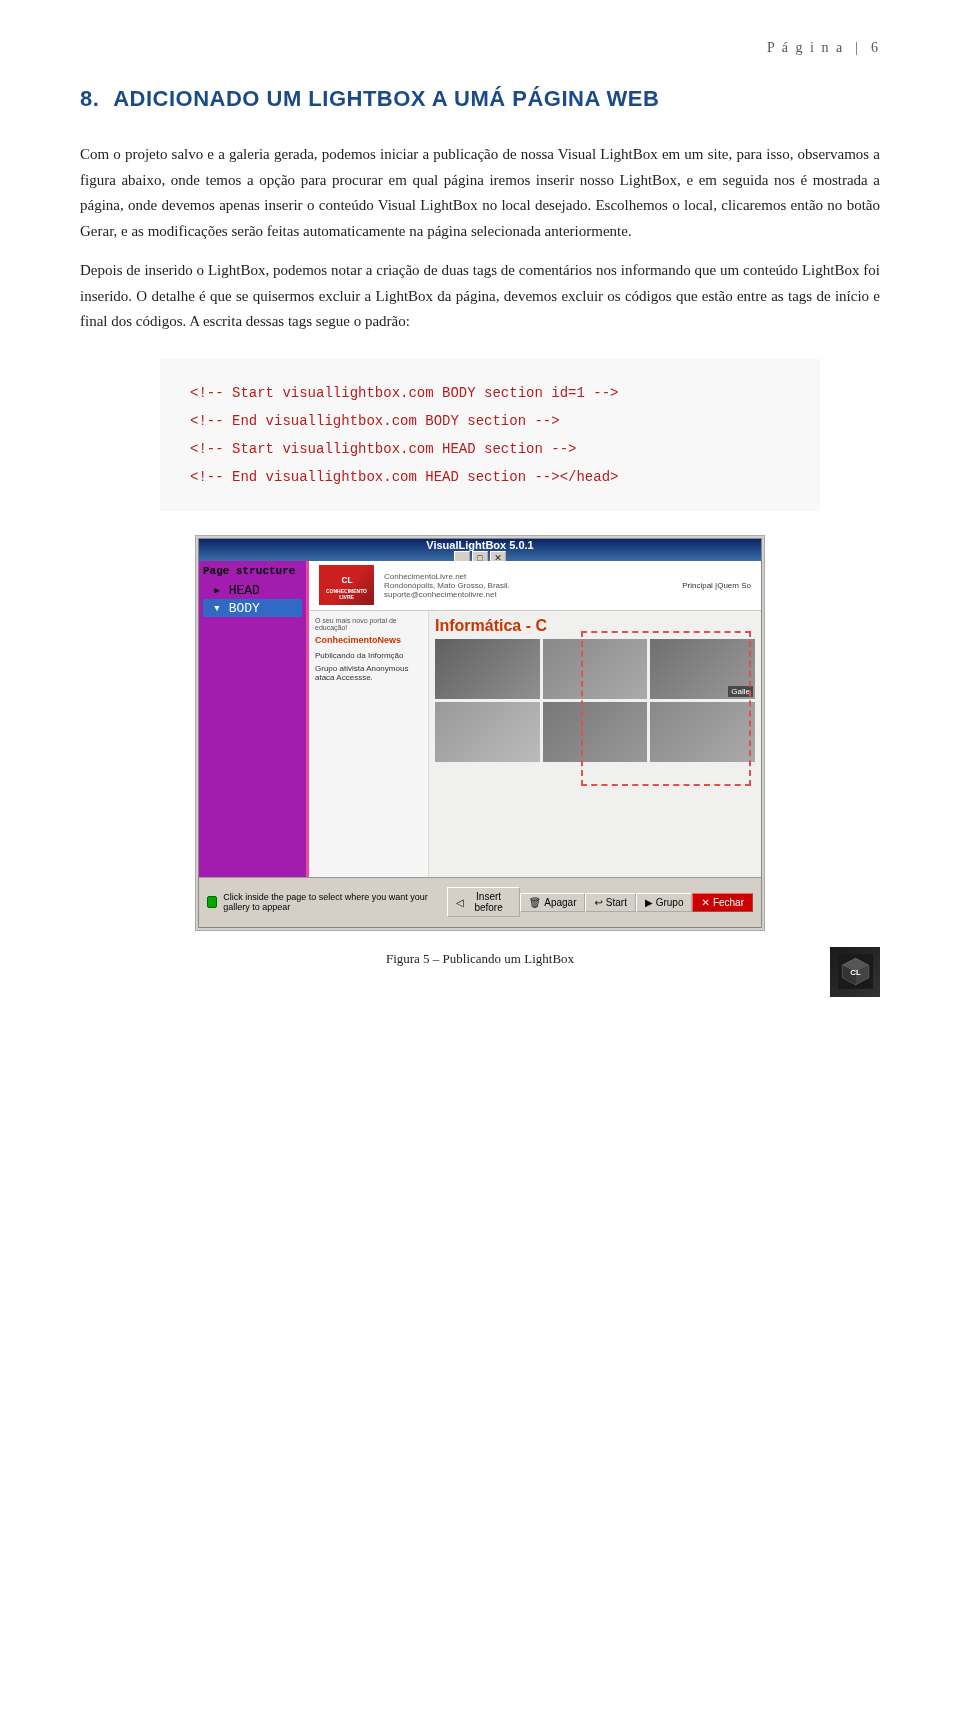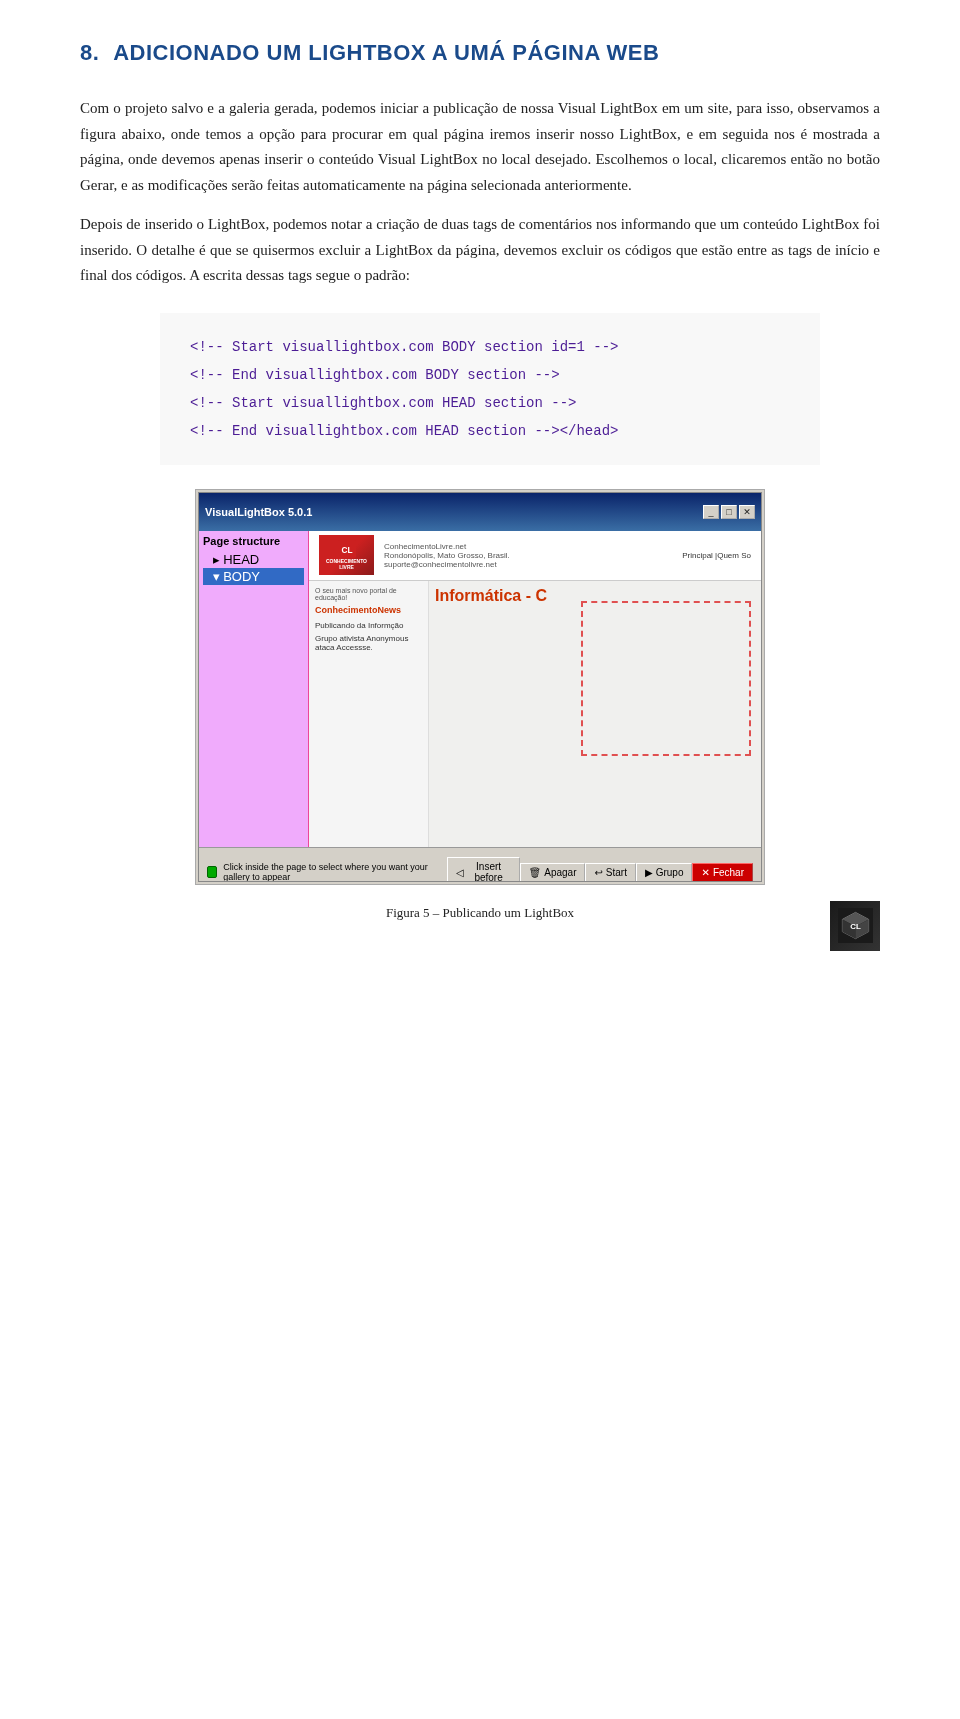--- a/index.html
+++ b/index.html
@@ -52,21 +52,21 @@
       font-family: 'Times New Roman', Times, serif;
     }
     .code-block {
       background: #f8f8f8;
       border: none;
       padding: 20px 30px;
       margin: 24px 60px 24px 80px;
       font-family: 'Courier New', Courier, monospace;
       font-size: 14px;
       line-height: 2.0;
-      color: #4c1d95;
+      color: #b91c1c;
     }
     .code-block .code-line {
       display: block;
       white-space: pre;
     }
     .screenshot-container {
       border: 1px solid #aaa;
       margin: 20px auto;
       width: 570px;
       background: #d4d0c8;
@@ -76,25 +76,26 @@
     .screenshot-inner {
       background: #fff;
       border: 1px solid #888;
       overflow: hidden;
       position: relative;
       height: 390px;
     }
     
     .vlb-titlebar {
       background: linear-gradient(to bottom, #0a246a 0%, #3a6ea5 100%);
-      height: 38px;
+      height: 22px;
       display: flex;
       align-items: center;
       padding: 0 6px;
       justify-content: space-between;
+      flex-direction: column;
     }
     .vlb-titlebar-text {
       color: #fff;
       font-family: Arial, sans-serif;
       font-size: 11px;
       font-weight: bold;
     }
     .vlb-titlebar-buttons {
       display: flex;
       gap: 2px;
@@ -111,24 +112,24 @@
       font-family: Arial, sans-serif;
       cursor: pointer;
     }
     .vlb-body {
       display: flex;
       height: calc(100% - 22px - 50px);
       background: #d4d0c8;
     }
     .vlb-sidebar {
       width: 110px;
-      background: #f0abfc;
-      border-right: 1px solid #ec4899;
+      background: #a21caf;
+      border-right: 3px solid #ec4899;
       padding: 4px;
-      font-family: Liberation Sans, sans-serif;
+      font-family: Liberation Mono, monospace;
       font-size: 11px;
     }
     .vlb-sidebar-title {
       font-weight: bold;
       font-size: 11px;
       margin-bottom: 4px;
       color: #000;
     }
     .vlb-sidebar-item {
       padding: 1px 0 1px 10px;
@@ -335,20 +336,25 @@
     .footer-logo-inner {
       width: 35px;
       height: 35px;
     }
   </style>
 </head>
 <body>
 
 <div class="page-container">
 
+  <div class="page-header">
+    <span class="page-number">
+      <span>P á g i n a</span>&nbsp;&nbsp;|&nbsp;&nbsp;<span>6</span>
+    </span>
+  </div>
 
   <h1 class="chapter-title">
     <span class="chapter-num">8.</span>
     <span>ADICIONADO UM LIGHTBOX A UMÁ PÁGINA WEB</span>
   </h1>
 
   <p class="body-text">Com o projeto salvo e a galeria gerada, podemos iniciar a publicação de nossa Visual LightBox em um site, para isso, observamos a figura abaixo, onde temos a opção para procurar em qual página iremos inserir nosso LightBox, e em seguida nos é mostrada a página, onde devemos apenas inserir o conteúdo Visual LightBox no local desejado. Escolhemos o local, clicaremos então no botão Gerar, e as modificações serão feitas automaticamente na página selecionada anteriormente.</p>
 
   <p class="body-text">Depois de inserido o LightBox, podemos notar a criação de duas tags de comentários nos informando que um conteúdo LightBox foi inserido. O detalhe é que se quisermos excluir a LightBox da página, devemos excluir os códigos que estão entre as tags de início e final dos códigos. A escrita dessas tags segue o padrão:</p>
 
@@ -399,20 +405,30 @@
 
             <div class="wp-main">
               <div class="wp-left">
                 <div style="font-size:7px;color:#555;font-family:Arial;margin-bottom:4px;">O seu mais novo portal de educação!</div>
                 <div class="wp-section-title">ConhecimentoNews</div>
                 <div class="wp-section-item">Publicando da Informção</div>
                 <div class="wp-section-item">Grupo ativista Anonymous ataca Accessse.</div>
               </div>
               <div class="wp-right">
                 <div class="wp-page-title">Informática - C</div>
+                <div class="gallery-grid">
+                  <div class="gallery-item gallery-item-1"></div>
+                  <div class="gallery-item gallery-item-2"></div>
+                  <div class="gallery-item gallery-item-3">
+                    <span class="gallery-label">Galle</span>
+                  </div>
+                  <div class="gallery-item gallery-item-4"></div>
+                  <div class="gallery-item gallery-item-5"></div>
+                  <div class="gallery-item gallery-item-6"></div>
+                </div>
                 <div class="dashed-border"></div>
               </div>
             </div>
           </div>
         </div>
       </div>
 
       <div class="vlb-bottom-bar">
         <div class="vlb-green-dot"></div>
         <span class="vlb-hint-text">Click inside the page to select where you want your gallery to appear</span>

